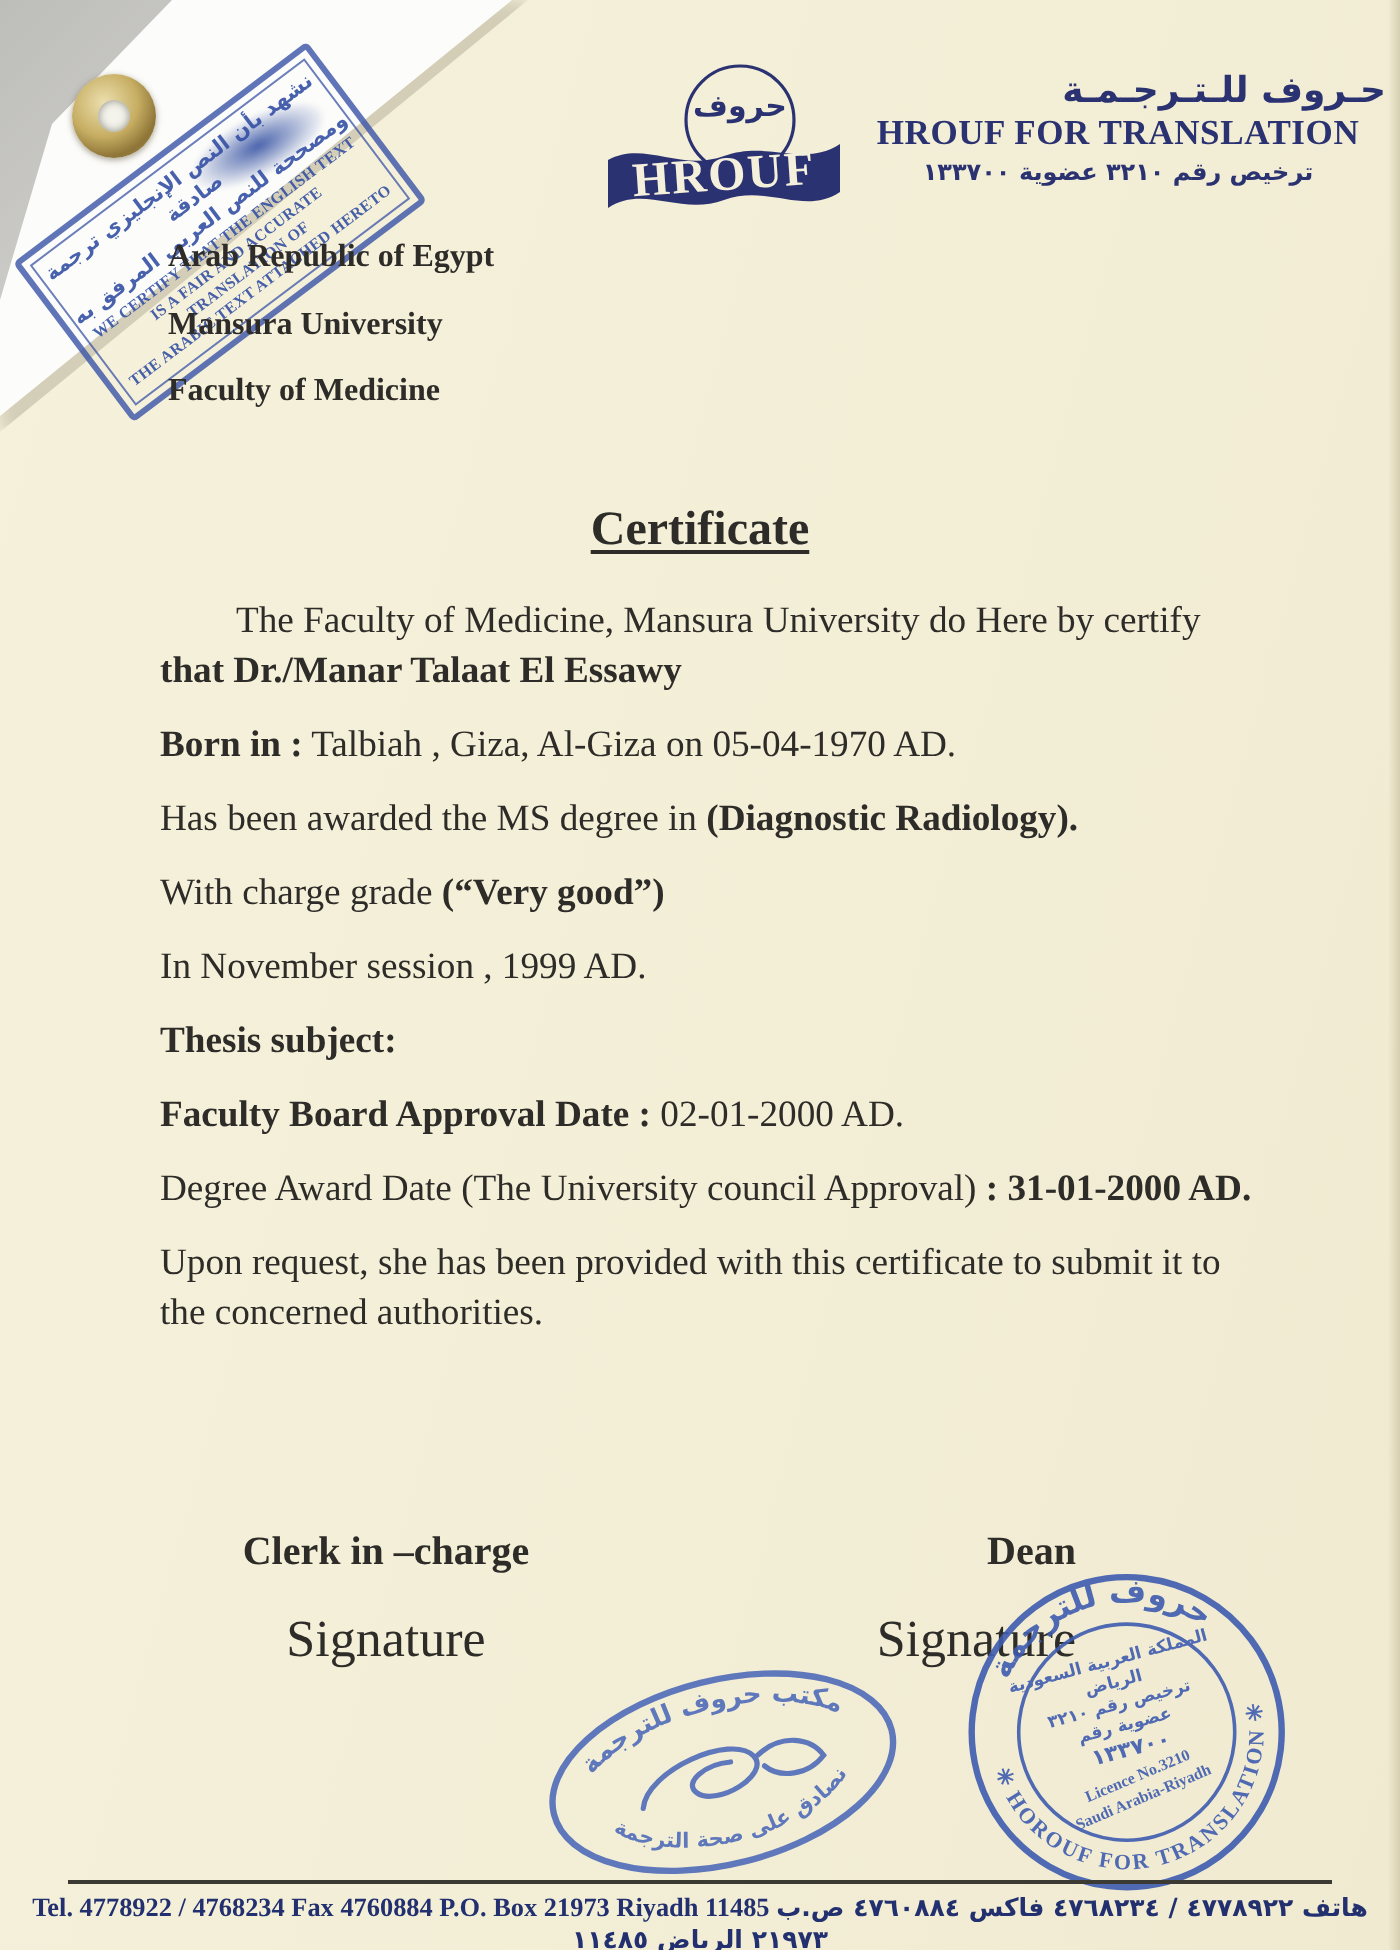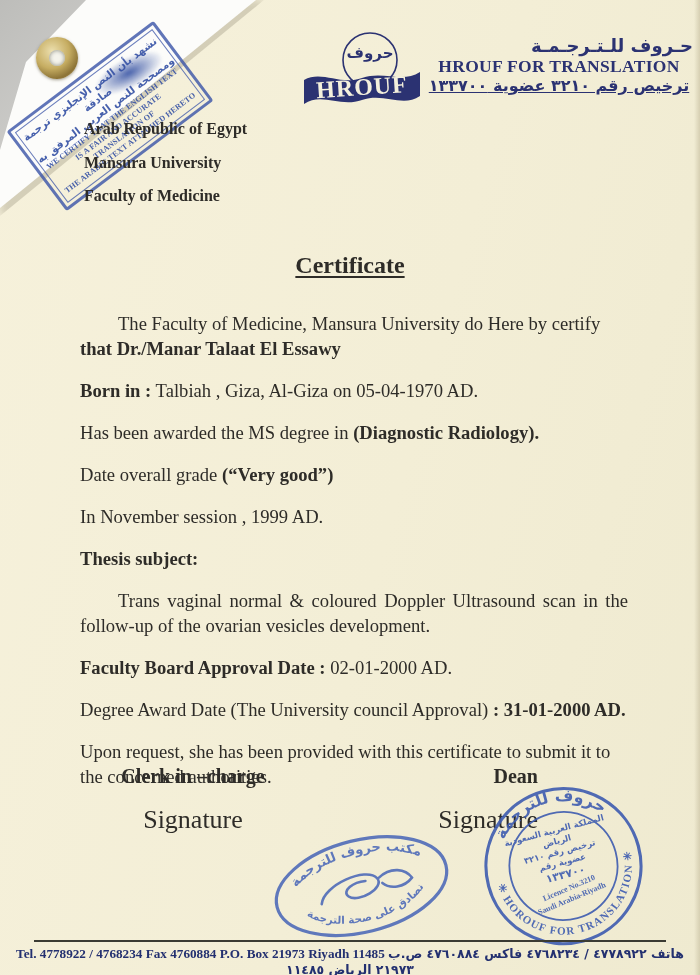--- a/index.html
+++ b/index.html
@@ -38,30 +38,30 @@
     font-family:"DejaVu Sans",sans-serif;}
   .stamp-cert .ar{font-size:10.5px;font-weight:bold;line-height:13px;}
   .stamp-cert .en{font-size:8px;font-weight:bold;line-height:10px;letter-spacing:.2px;
     font-family:"Liberation Serif",serif;}
 
   
   .logo{position:absolute;left:304px;top:30px;}
   .header-right{position:absolute;left:425px;top:36px;width:268px;text-align:center;color:#2b3272;}
   .header-right .ar-name{font-size:18px;font-weight:bold;font-family:"DejaVu Sans",sans-serif;line-height:20px;text-align:right;}
   .header-right .en-name{font-size:17.5px;font-weight:bold;letter-spacing:.3px;line-height:21px;}
-  .header-right .license{font-size:16px;font-weight:bold;font-family:"DejaVu Sans",sans-serif;line-height:18px;text-decoration:underline;}
+  .header-right .license{font-size:12px;font-weight:bold;font-family:"DejaVu Sans",sans-serif;line-height:18px;}
 
   .issuer{position:absolute;left:84px;top:112px;font-size:16px;font-weight:bold;line-height:33.5px;}
 
   .title-wrap{position:absolute;left:0;right:0;top:252px;text-align:center;}
   .title-wrap span{font-size:24px;font-weight:bold;text-decoration:underline;
     text-decoration-thickness:2px;text-underline-offset:3px;}
 
   .body-text{position:absolute;left:80px;top:294px;width:548px;font-size:18.6px;line-height:25px;}
-  .body-text p{margin:17px 0 12px 0;}
+  .body-text p{margin:4px 0 12px 0;}
   .ind{text-indent:38px;}
   .just{text-align:justify;}
   .b{font-weight:bold;}
 
   .sig-left{position:absolute;left:114px;top:765px;width:158px;text-align:center;}
   .sig-right{position:absolute;left:418px;top:765px;width:120px;text-align:right;}
   .sig-title{font-size:20px;font-weight:bold;}
   .sig-label{font-size:26px;margin-top:17px;}
 
   
@@ -124,24 +124,23 @@
   </div>
 
   <div class="title-wrap">
     <span>Certificate</span>
   </div>
 
   <div class="body-text">
     <p class="ind"><span>The Faculty of Medicine, Mansura University do Here by certify </span><span class="b">that Dr./Manar Talaat El Essawy</span></p>
     <p><span class="b">Born in :</span><span> Talbiah , Giza, Al-Giza on 05-04-1970 AD.</span></p>
     <p><span>Has been awarded the MS degree in </span><span class="b">(Diagnostic Radiology).</span></p>
-    <p><span>Date overall grade </span><span class="b">(“Very good”)</span></p>
+    <p><span>With charge grade </span><span class="b">(“Very good”)</span></p>
     <p>In November session , 1999 AD.</p>
     <p class="b">Thesis subject:</p>
-    <p class="ind just">Trans vaginal normal &amp; coloured Doppler Ultrasound scan in the follow-up of the ovarian vesicles development.</p>
     <p><span class="b">Faculty Board Approval Date :</span><span> 02-01-2000 AD.</span></p>
     <p><span>Degree Award Date (The University council Approval)</span><span class="b"> : 31-01-2000 AD.</span></p>
     <p>Upon request, she has been provided with this certificate to submit it to the concerned authorities.</p>
   </div>
 
   <div class="sig-left">
     <div class="sig-title">Clerk in –charge</div>
     <div class="sig-label">Signature</div>
   </div>
   <div class="sig-right">

